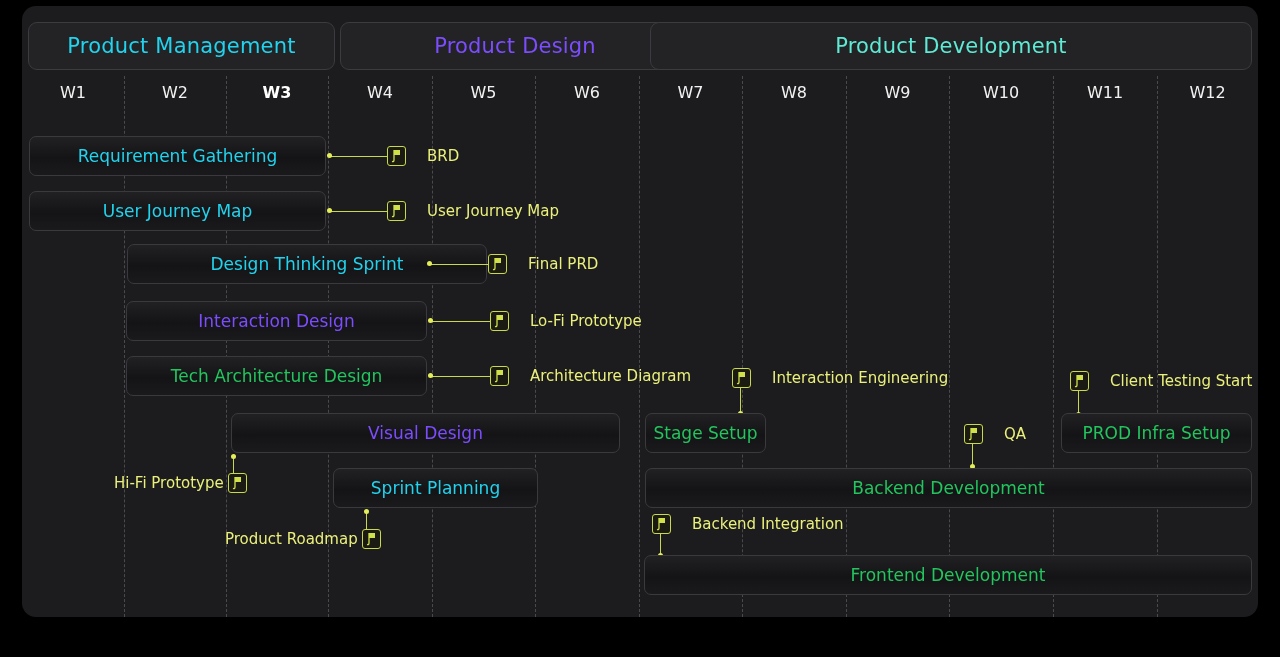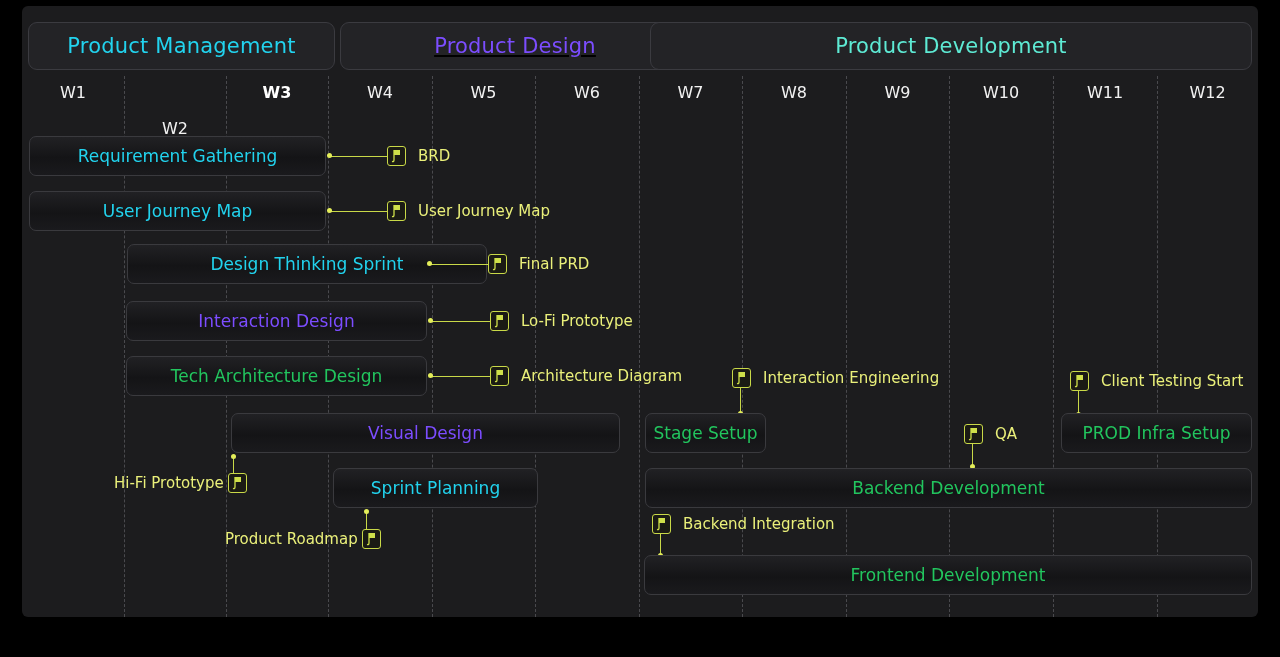--- a/index.html
+++ b/index.html
@@ -5,21 +5,21 @@
   html,body{margin:0;padding:0;background:#000;}
   body{
     width:1280px;height:657px;overflow:hidden;
     font-family:"DejaVu Sans","Liberation Sans",sans-serif;
     background:#000;
   }
   #stage{position:relative;width:1280px;height:657px;background:#000;}
 
   .panel{
     position:absolute;left:22px;top:6px;width:1236px;height:611px;
-    background:#1c1c1e;border-radius:6px;overflow:hidden;
+    background:#1c1c1e;border-radius:14px;overflow:hidden;
   }
 
   
   .gridline{
     position:absolute;top:70px;bottom:0;width:0;
     border-left:1px dashed #4a4a4e;
   }
 
   
   .phase{
@@ -51,21 +51,21 @@
 
   
   .ms{position:absolute;display:flex;align-items:center;height:20px;}
   .ms .flag{
     width:17px;height:18px;flex:0 0 auto;
     border:1px solid #c9d948;border-radius:3px;
     background:#1b1b14;position:relative;
   }
   .ms .flag svg{position:absolute;left:2px;top:1.5px;}
   .ms .ms-label{font-size:15px;color:#eaf07a;white-space:nowrap;}
-  .ms.lbl-right .ms-label{margin-left:12px;}
+  .ms.lbl-right .ms-label{margin-left:21px;}
   .ms.lbl-left{flex-direction:row-reverse;}
   .ms.lbl-left .ms-label{margin-right:4px;}
 
   
   .conn{position:absolute;background:#c9d948;}
   .conn.h{height:1px;}
   .conn.v{width:1px;}
   .dot{position:absolute;width:5px;height:5px;border-radius:50%;background:#e4ee5a;}
 </style>
 </head>
@@ -82,31 +82,31 @@
     <div class="gridline" style="left:617px;"></div>
     <div class="gridline" style="left:720px;"></div>
     <div class="gridline" style="left:824px;"></div>
     <div class="gridline" style="left:927px;"></div>
     <div class="gridline" style="left:1031px;"></div>
     <div class="gridline" style="left:1135px;"></div>
 
     <div class="phase" style="left:6px;width:307px;">
       <span class="phase-label" style="color:#22d3ee;">Product Management</span>
     </div>
-    <div class="phase" style="left:318px;width:350px;text-decoration:underline;">
+    <div class="phase" style="left:318px;width:350px;">
       <span class="phase-label" style="color:#7c4dff;">Product Design</span>
     </div>
     <div class="phase" style="left:628px;width:602px;">
       <span class="phase-label" style="color:#5eead4;">Product Development</span>
     </div>
 
     <div class="week" style="left:0px;width:102px;justify-content:center;">
         <span>W1</span>
       </div>
-    <div class="week" style="left:102px;width:102px;margin-top:36px;">
+    <div class="week" style="left:102px;width:102px;">
         <span>W2</span>
       </div>
     <div class="week strong" style="left:204px;width:102px;">
         <span>W3</span>
       </div>
     <div class="week" style="left:306px;width:104px;">
         <span>W4</span>
       </div>
     <div class="week" style="left:410px;width:103px;">
         <span>W5</span>

